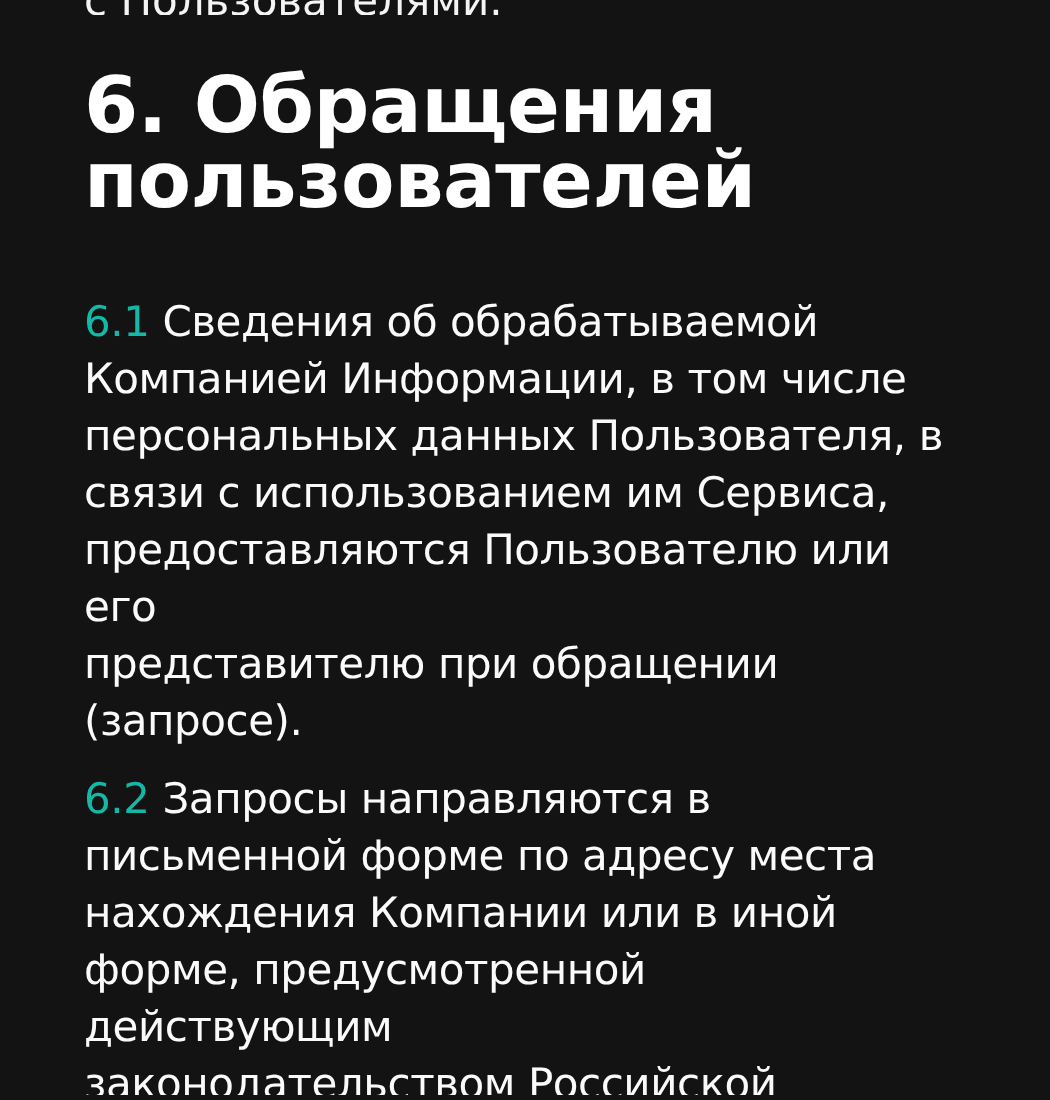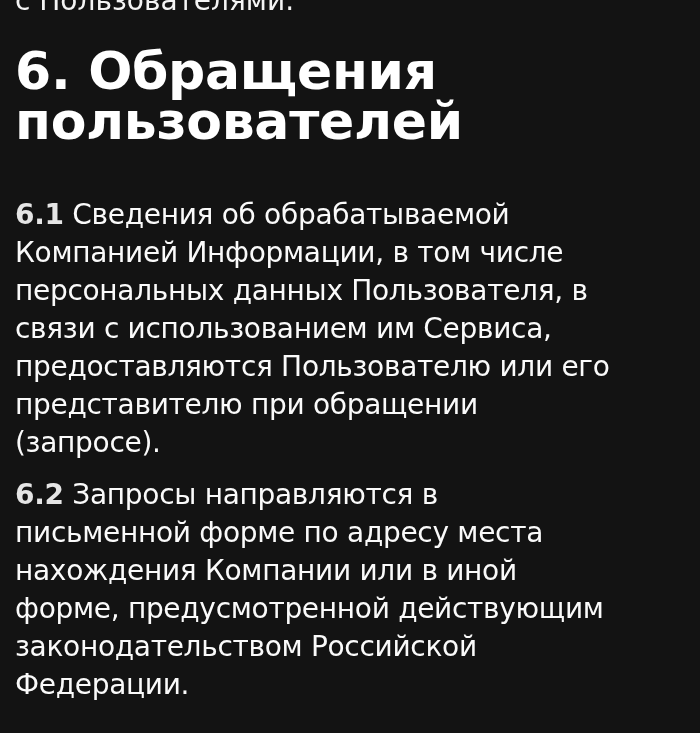--- a/index.html
+++ b/index.html
@@ -11,21 +11,21 @@
     height: 733px;
     background: #131313;
     color: #ffffff;
     font-family: "DejaVu Sans", "Liberation Sans", sans-serif;
     overflow: hidden;
   }
   .page {
     box-sizing: border-box;
     width: 700px;
     height: 730px;
-    padding: 0 15px;
+    padding: 0 56px;
     overflow: hidden;
   }
   
   .clip-line {
     height: 10px;
     overflow: hidden;
   }
   .clip-line .line {
     font-size: 28px;
     line-height: 38px;
@@ -47,22 +47,22 @@
     font-size: 28px;
     line-height: 38px;
     letter-spacing: -0.3px;
     white-space: pre-line;
     color: #fafafa;
   }
   .para + .para {
     margin-top: 14px;
   }
   .para .num {
-    font-weight: 700;
-    color: #e5e5e5;
+    font-weight: 400;
+    color: #14b8a6;
   }
 </style>
 </head>
 <body>
 
 <div class="page">
 
   <div class="clip-line">
     <div class="line">с Пользователями.</div>
   </div>

